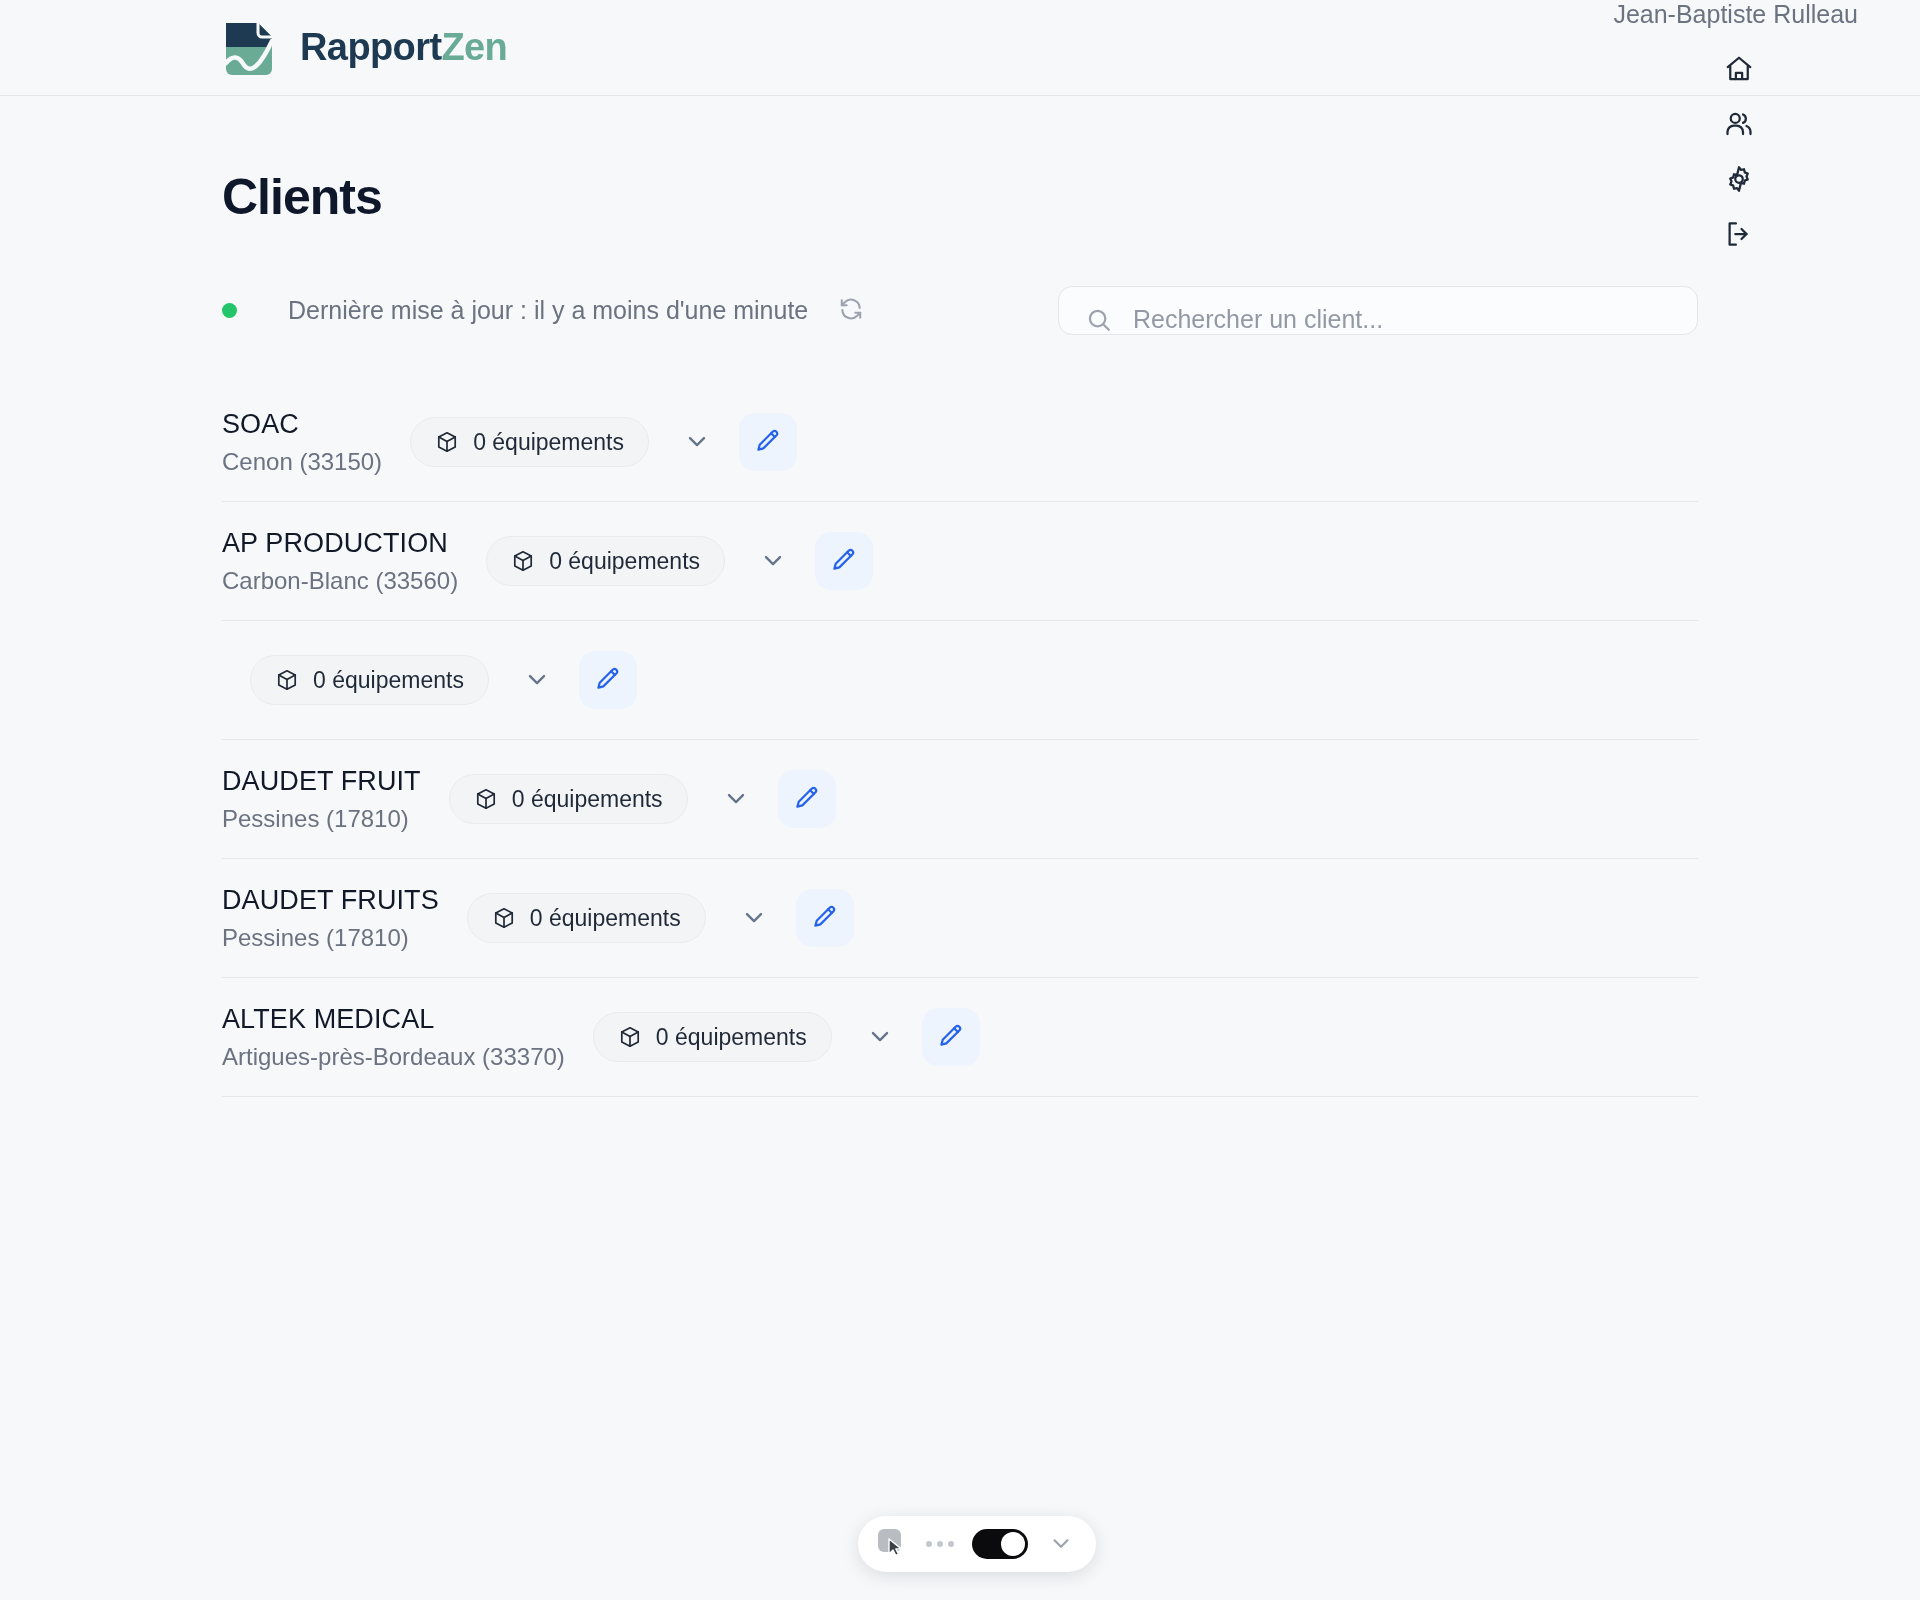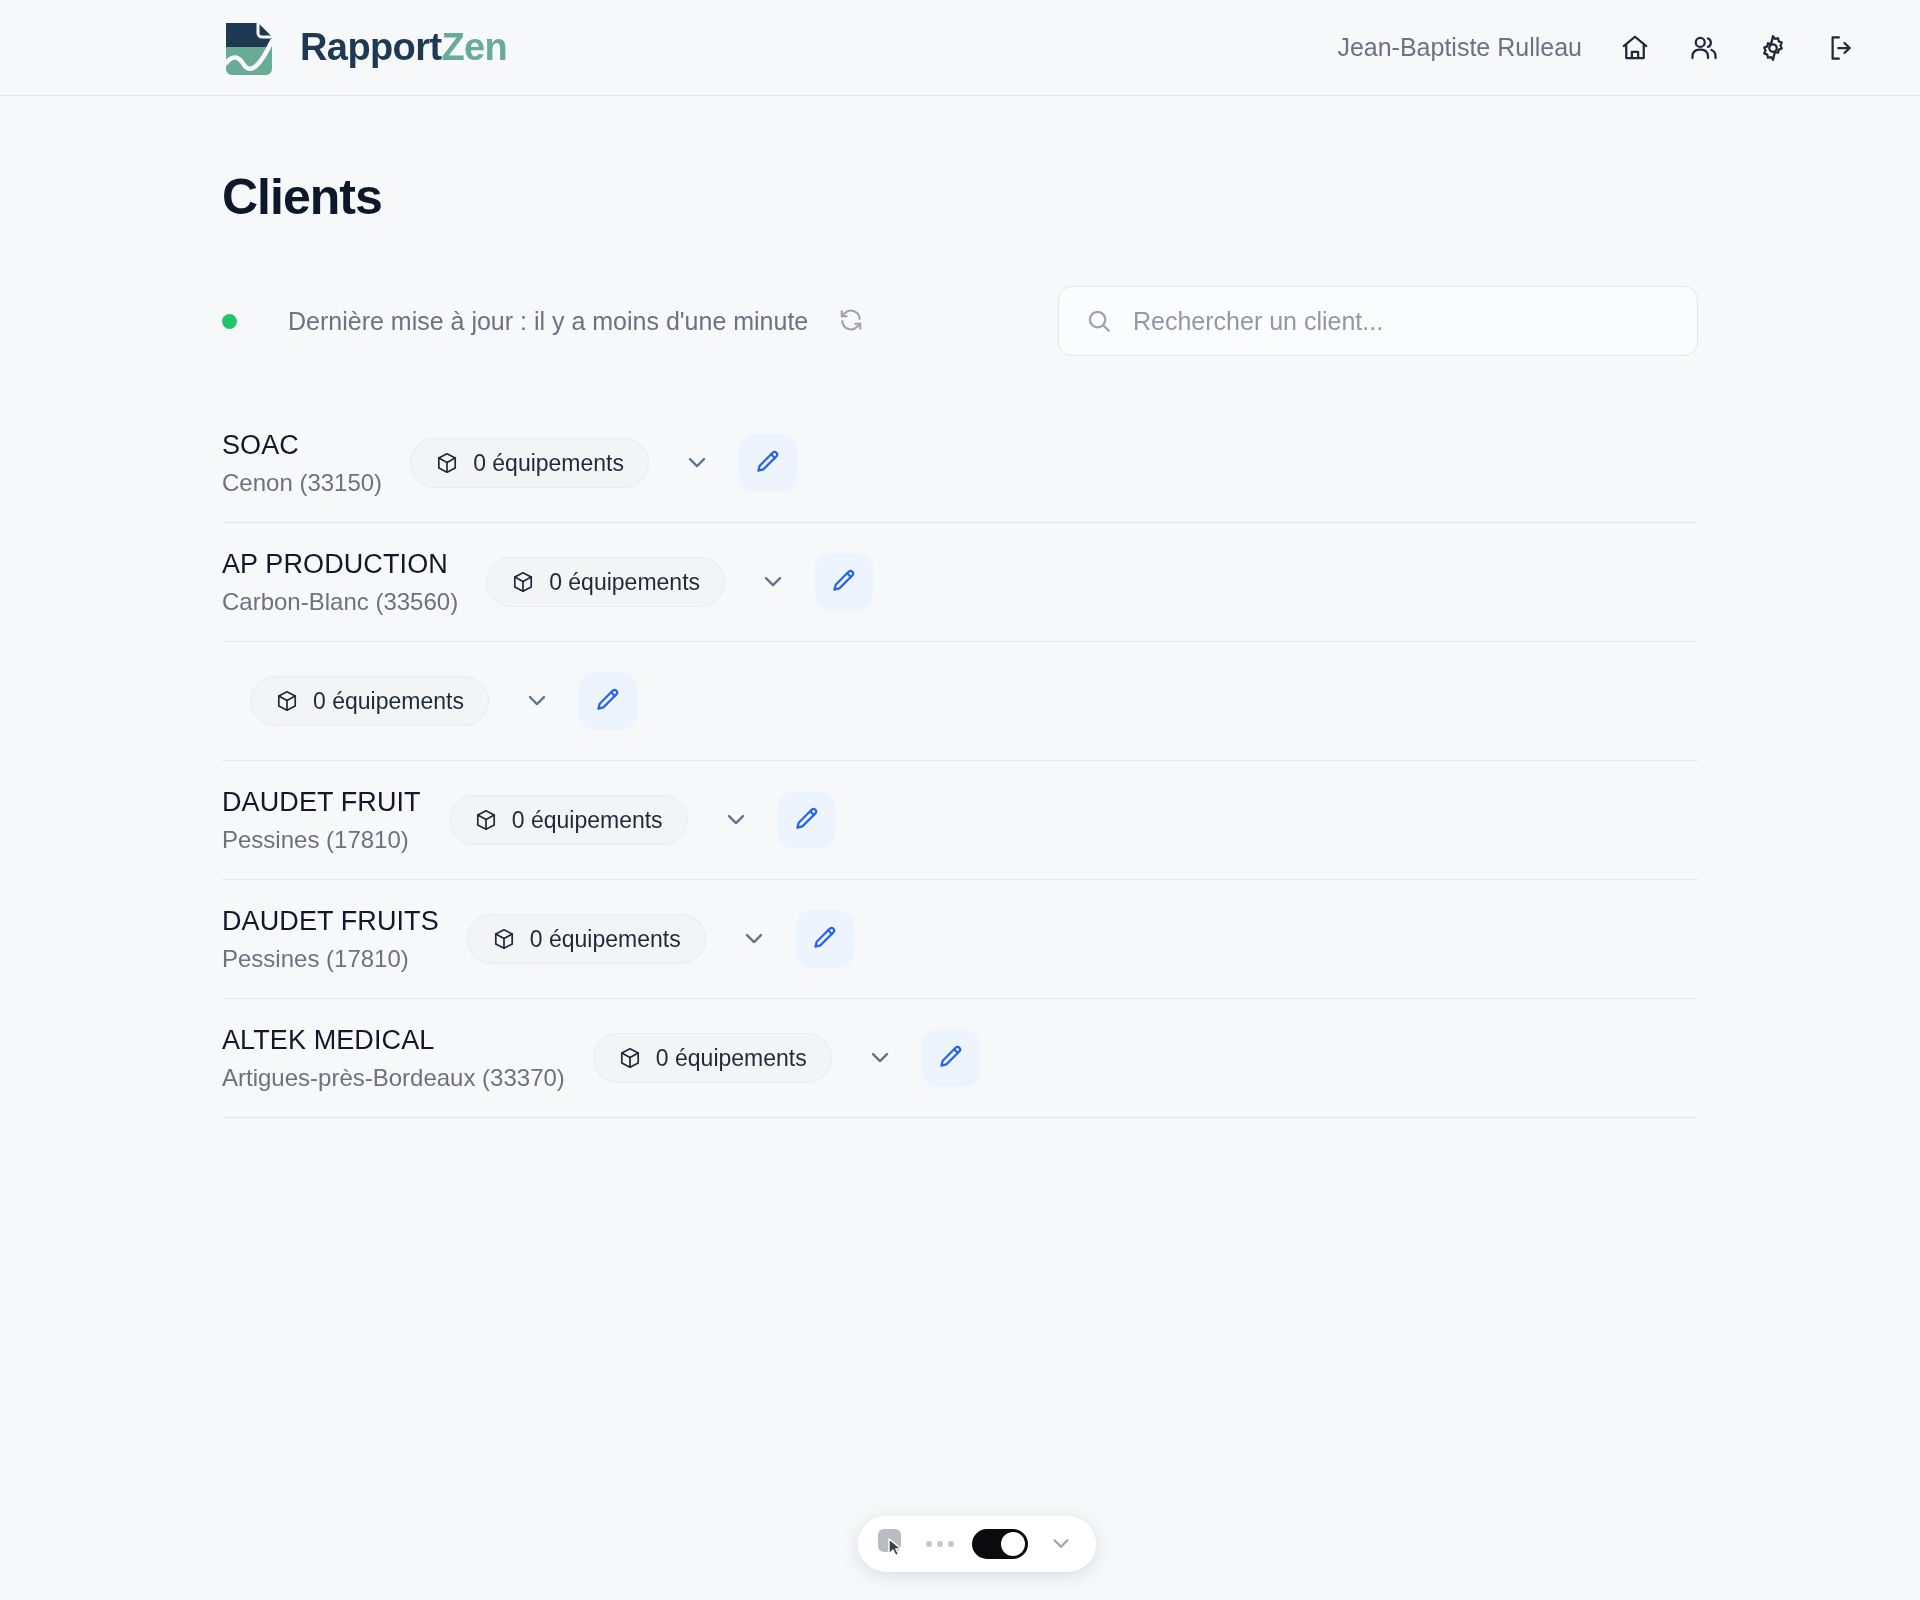--- a/index.html
+++ b/index.html
@@ -47,20 +47,21 @@
     white-space: nowrap;
   }
   .brand-name .part-a { color: #1e3a52; }
   .brand-name .part-b { color: #6aab96; }
 
   .header-right {
     margin-left: auto;
     display: flex;
     align-items: center;
     gap: 25px;
+    flex-direction: column;
   }
 
   .user-name {
     font-size: 25px;
     color: #6b7280;
     white-space: nowrap;
     margin-right: 6px;
   }
 
   .icon-btn {
@@ -130,26 +131,26 @@
     color: #9ca3af;
     display: flex;
     align-items: center;
     padding: 4px;
     margin-left: 6px;
   }
 
   .search-wrap {
     margin-left: auto;
     width: 640px;
-    height: 70px;
+    height: 49px;
     background: #fbfcfd;
     border: 1px solid #e3e6ea;
     border-radius: 14px;
     display: flex;
-    align-items: center;
+    align-items: flex-end;
     padding: 0 26px;
     gap: 20px;
   }
   .search-icon { color: #9ca3af; display: flex; flex: 0 0 auto; }
   .search-input {
     flex: 1 1 auto;
     border: none;
     outline: none;
     background: transparent;
     font-family: inherit;

